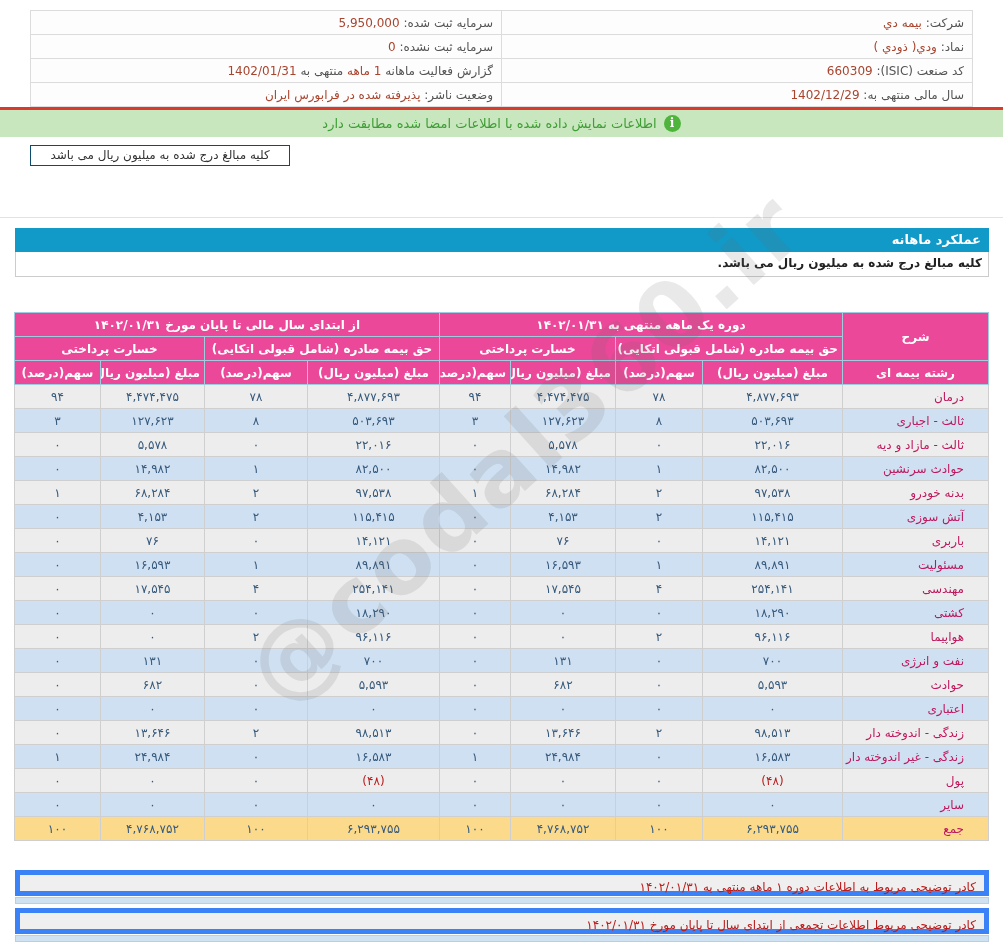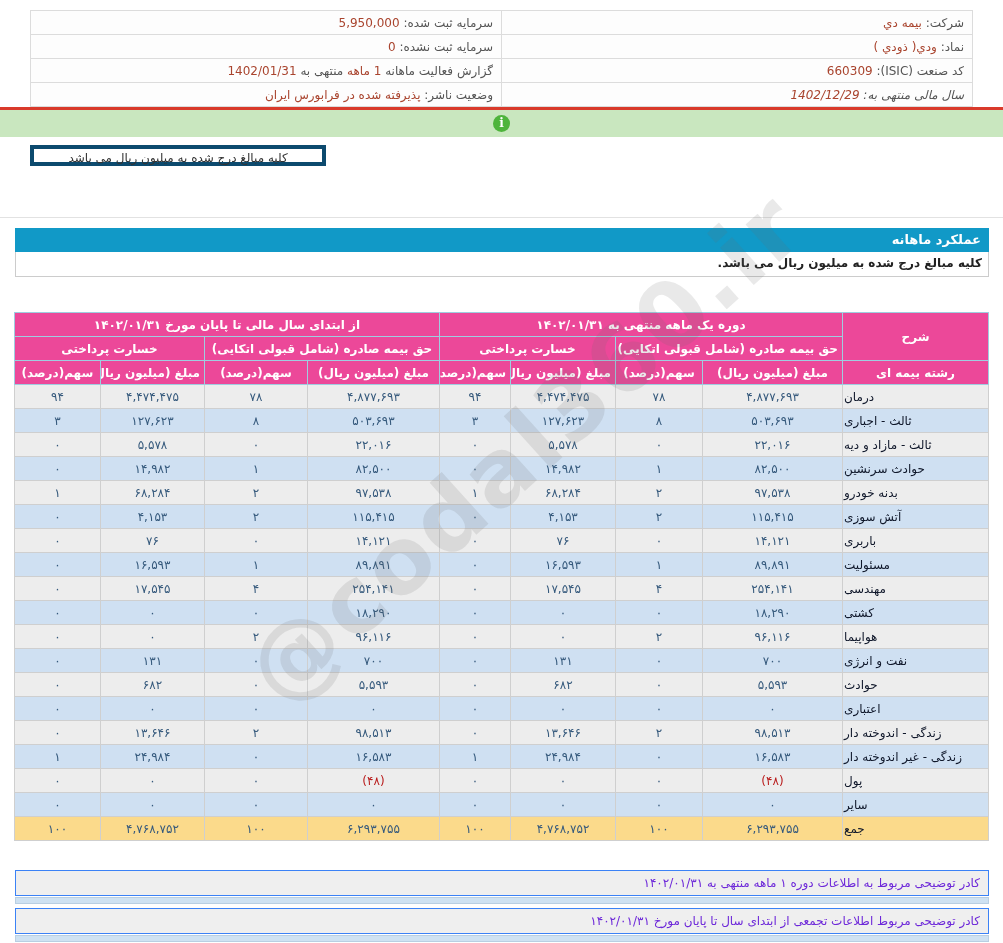--- a/index.html
+++ b/index.html
@@ -21,54 +21,54 @@
   .red-line { position:absolute; top:107px; left:0; width:1003px; height:3px;
     background:#d93a2b; }
   .green-banner { position:absolute; top:110px; left:0; width:1003px; height:27px;
     background:#c9e7bf; color:#3f9d35; font-size:13px;
     display:flex; align-items:center; justify-content:center; gap:7px; }
   .info-icon { width:17px; height:17px; border-radius:50%; background:#4eb43c;
     color:#fff; font-weight:bold; font-size:12px; line-height:17px;
     text-align:center; flex:0 0 auto; font-family:"DejaVu Serif", serif; }
 
   
-  .unit-box { position:absolute; top:145px; left:30px; width:296px; height:21px;
-    border:4px solid #0c4a6e; background:#fff; color:#333;
+  .unit-box { position:absolute; top:145px; left:30px; width:260px; height:21px;
+    border:1px solid #0c4a6e; background:#fff; color:#333;
     text-align:center; line-height:19px; font-size:12px; }
 
   .thin-line { position:absolute; top:217px; left:0; width:1003px;
     border-top:1px solid #e2e2e2; }
 
   
   .section-bar { position:absolute; top:228px; right:14px; width:974px; height:24px;
     background:#1199c7; color:#fff; font-weight:bold; font-size:13px;
     line-height:24px; padding:0 8px; }
   .section-note { position:absolute; top:252px; right:14px; width:974px; height:25px;
     background:#fff; border:1px solid #cccccc; border-top:none;
     font-weight:bold; color:#222; font-size:12px; line-height:23px; padding:0 6px; }
 
   
   .main-table { position:absolute; top:312px; right:14px; width:974px;
     border-collapse:collapse; table-layout:fixed; }
   .main-table th, .main-table td { border:1px solid #cfcfcf; height:24px;
     padding:0 4px; font-size:12px; overflow:hidden; white-space:nowrap; }
   .main-table thead th { background:#ec4899; color:#ffffff; font-weight:bold;
     text-align:center; border-color:#9fcde0; }
-  .main-table td.rowname { text-align:left; color:#0f172a; padding:0 1px;
+  .main-table td.rowname { text-align:right; color:#be185d; padding:0 24px;
     font-weight:normal; }
   .main-table td.num { text-align:center; color:#35597c; direction:ltr; }
   .main-table tr.r-even td { background:#ededed; }
   .main-table tr.r-odd  td { background:#cfe0f2; }
   .main-table tr.total td { background:#fbda8b; font-weight:normal; }
   .main-table td.neg { color:#b91c1c; }
 
   
   .footer-notes { position:absolute; top:870px; right:14px; width:974px; }
-  .f-gray { height:26px; background:#efefef; border:1px solid #3b82f6;
-    color:#6d28d9; font-size:12px; line-height:24px; padding:0 8px; }
+  .f-gray { height:26px; background:#efefef; border:5px solid #3b82f6;
+    color:#b91c1c; font-size:12px; line-height:24px; padding:0 8px; }
   .f-blue { height:7px; background:#cfe2f2; border:1px solid #b9cfe2;
     margin:1px 0 4px 0; }
 
   
   .watermark { position:absolute; top:395px; left:165px; width:720px;
     text-align:center; font-size:92px; font-weight:bold; letter-spacing:3px;
     color:rgba(110,110,110,0.15); transform:rotate(-42deg); direction:ltr;
     pointer-events:none; z-index:5; font-family:"DejaVu Sans", sans-serif; }
 </style>
 </head>
@@ -82,30 +82,31 @@
       </tr>
       <tr>
         <td style="width: 50%;"><span>نماد: </span><span class="val">ودي( ذودي )</span></td>
         <td style="width: 50%; margin-left: 36px;"><span>سرمایه ثبت نشده: </span><span class="val">0</span></td>
       </tr>
       <tr>
         <td style="width: 50%;"><span>کد صنعت (ISIC): </span><span class="val">660309</span></td>
         <td style="width: 50%;"><span>گزارش فعالیت ماهانه  </span><span class="val">1 ماهه</span><span> منتهی به </span><span class="val">1402/01/31</span></td>
       </tr>
       <tr>
-        <td style="width: 50%; font-style: italic;"><span>سال مالی منتهی به: </span><span class="val">1402/12/29</span></td>
+        <td style="width: 50%;"><span>سال مالی منتهی به: </span><span class="val">1402/12/29</span></td>
         <td style="width: 50%;"><span>وضعیت ناشر: </span><span class="val">پذیرفته شده در فرابورس ایران</span></td>
       </tr>
     </tbody>
 </table>
 
 <div class="red-line"></div>
 
 <div class="green-banner">
   <span class="info-icon">i</span>
+  <span>اطلاعات نمایش داده شده با اطلاعات امضا شده مطابقت دارد</span>
 </div>
 
 <div class="unit-box">کلیه مبالغ درج شده به میلیون ریال می باشد</div>
 
 <div class="thin-line"></div>
 
 <div class="section-bar">عملکرد ماهانه</div>
 <div class="section-note">کلیه مبالغ درج شده به میلیون ریال می باشد.</div>
 
 <div class="watermark">@codal360.ir</div>

